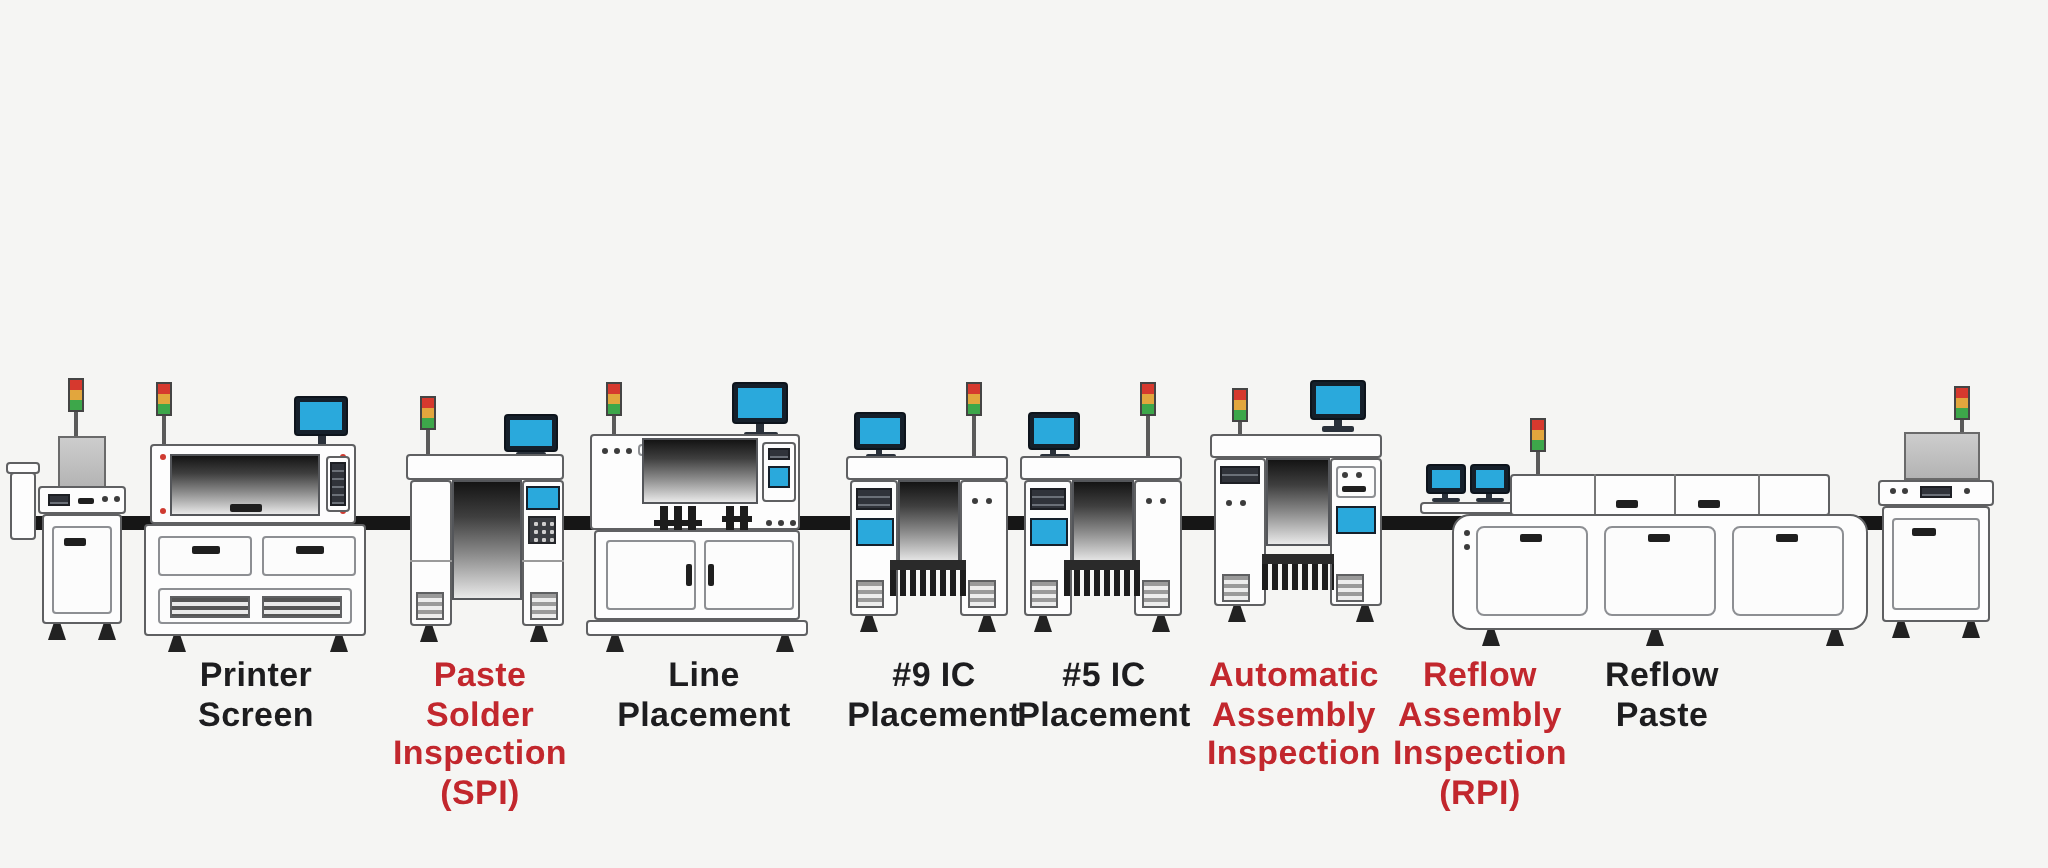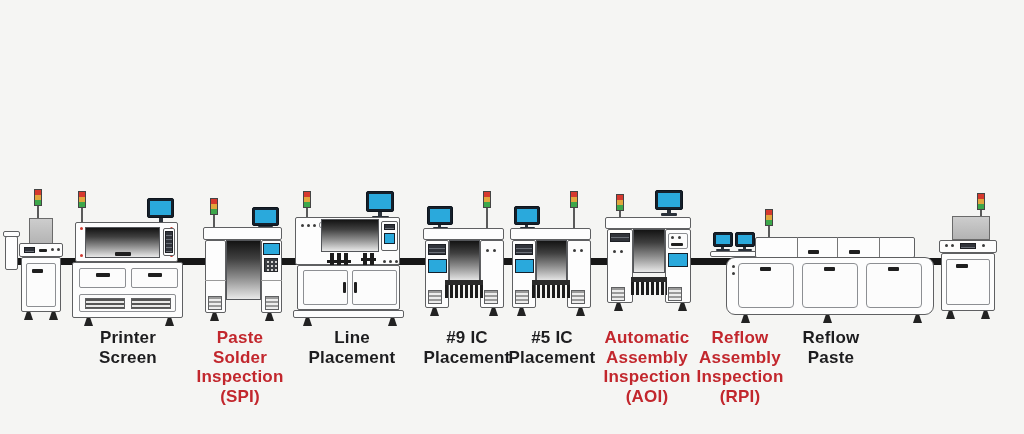--- a/index.html
+++ b/index.html
@@ -358,21 +358,20 @@
       <span>Placement</span>
   </div>
   <div class="lbl l5">
     <span>#5 IC</span>
       <span>Placement</span>
   </div>
   <div class="lbl red l6">
     <span>Automatic</span>
       <span>Assembly</span>
     <span>Inspection</span>
-      <span>(AOI)</span>
   </div>
   <div class="lbl red l7">
     <span>Reflow</span>
       <span>Assembly</span>
     <span>Inspection</span>
       <span>(RPI)</span>
   </div>
   <div class="lbl l8">
     <span>Reflow</span>
       <span>Paste</span>

